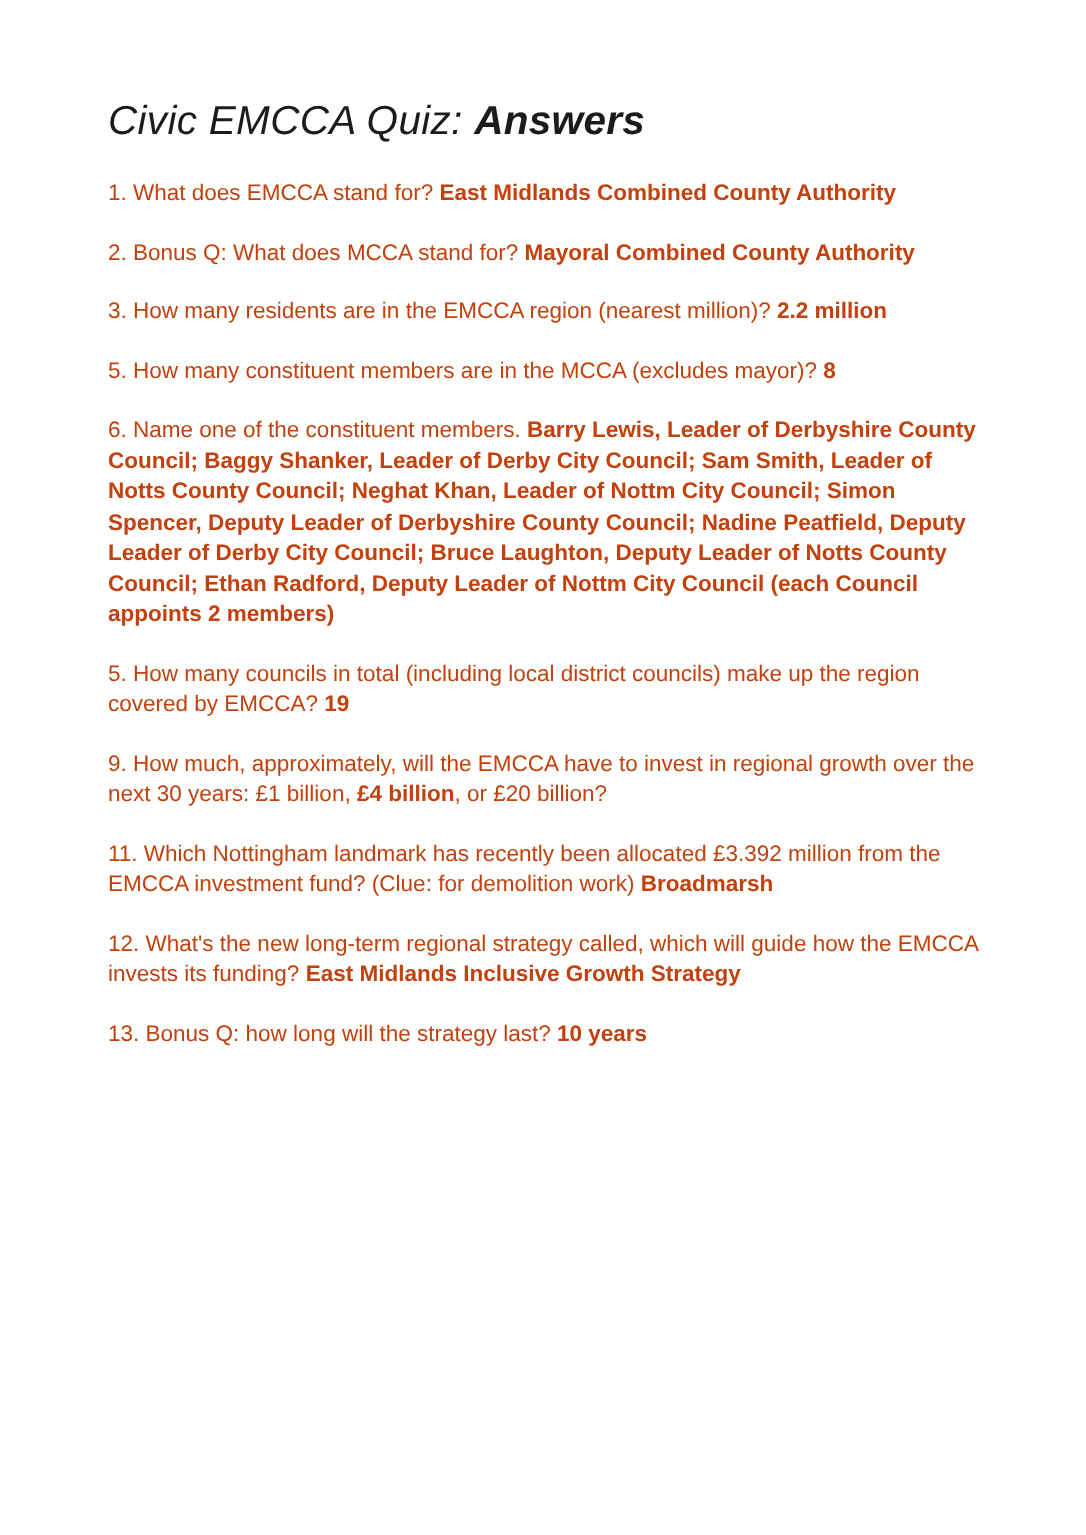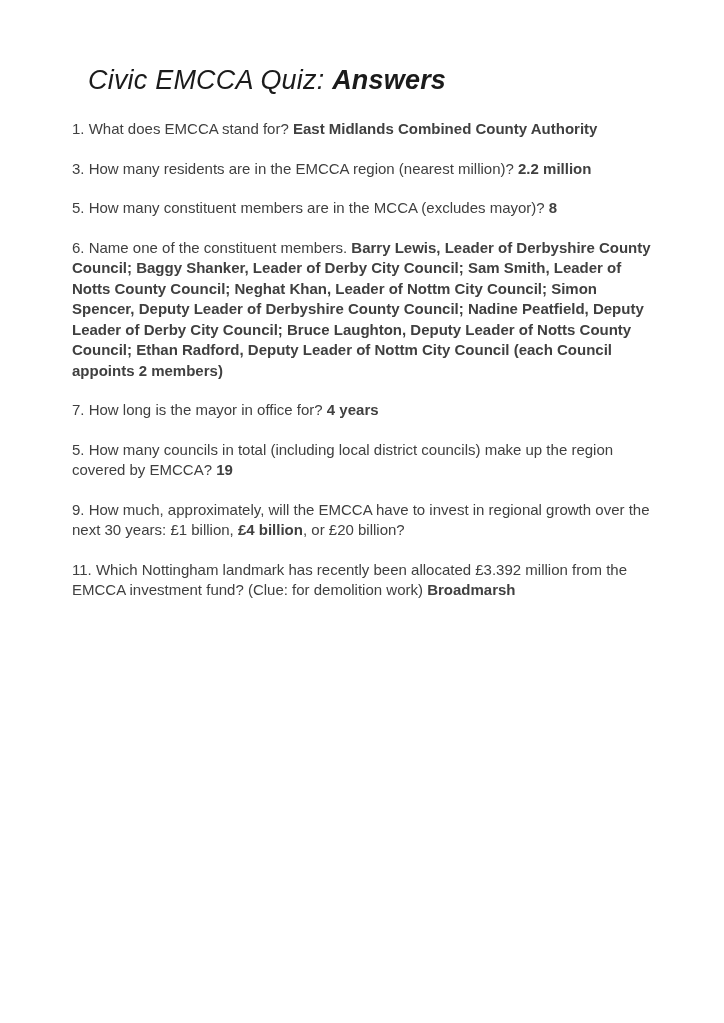--- a/index.html
+++ b/index.html
@@ -16,53 +16,55 @@
     -webkit-font-smoothing: antialiased;
   }
   .page {
     box-sizing: border-box;
     width: 724px;
     height: 1023px;
     padding: 64px 66px 0 72px;
     background: #ffffff;
   }
   .title {
-    margin: 0 0 23px 16px;
+    margin: 0 0 23px 0;
     font-size: 27px;
     line-height: 1.2;
     font-style: italic;
     font-weight: 400;
     color: #1b1b1b;
     letter-spacing: 0.2px;
   }
   .title .bold {
     font-weight: 700;
   }
   .questions {
     width: 586px;
   }
   .question {
     margin: 0 0 19px 0;
     font-size: 15px;
     line-height: 20.5px;
     font-weight: 400;
-    color: #404040;
+    color: #c2410c;
   }
   .question strong {
     font-weight: 700;
   }
 </style>
 </head>
 <body style="color: rgb(27, 27, 27); background: rgb(255, 255, 255);">
 
 <main class="page">
   <h1 class="title"><span>Civic EMCCA Quiz: </span><span class="bold">Answers</span></h1>
   <section class="questions">
       <p class="question"><span>1. What does EMCCA stand for? </span><strong>East Midlands Combined County Authority</strong></p>
+      <p class="question"><span>2. Bonus Q: What does MCCA stand for? </span><strong>Mayoral Combined County Authority</strong></p>
       <p class="question"><span>3. How many residents are in the EMCCA region (nearest million)? </span><strong>2.2 million</strong></p>
       <p class="question"><span>5. How many constituent members are in the MCCA (excludes mayor)? </span><strong>8</strong></p>
       <p class="question"><span>6. Name one of the constituent members. </span><strong>Barry Lewis, Leader of Derbyshire County Council; Baggy Shanker, Leader of Derby City Council; Sam Smith, Leader of Notts County Council; Neghat Khan, Leader of Nottm City Council; Simon Spencer, Deputy Leader of Derbyshire County Council; Nadine Peatfield, Deputy Leader of Derby City Council; Bruce Laughton, Deputy Leader of Notts County Council; Ethan Radford, Deputy Leader of Nottm City Council (each Council appoints 2 members)</strong></p>
-      <p class="question"><span>7. How long is the mayor in office for? </span><strong>4 years</strong></p>
       <p class="question"><span>5. How many councils in total (including local district councils) make up the region covered by EMCCA? </span><strong>19</strong></p>
       <p class="question"><span>9. How much, approximately, will the EMCCA have to invest in regional growth over the next 30 years: £1 billion, </span><strong>£4 billion</strong><span>, or £20 billion?</span></p>
       <p class="question"><span>11. Which Nottingham landmark has recently been allocated £3.392 million from the EMCCA investment fund? (Clue: for demolition work) </span><strong>Broadmarsh</strong></p>
+      <p class="question"><span>12. What's the new long-term regional strategy called, which will guide how the EMCCA invests its funding? </span><strong>East Midlands Inclusive Growth Strategy</strong></p>
+      <p class="question"><span>13. Bonus Q: how long will the strategy last? </span><strong>10 years</strong></p>
     </section>
 </main>
 
 </body></html>

